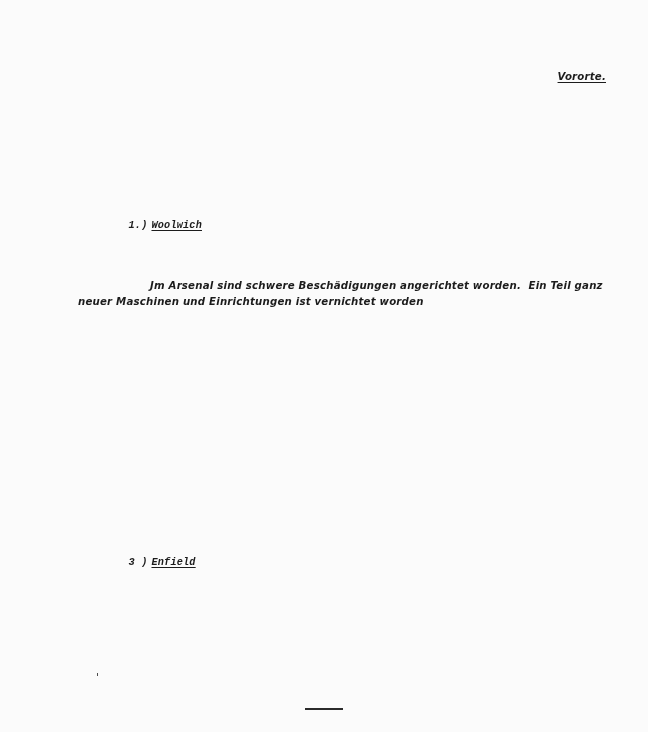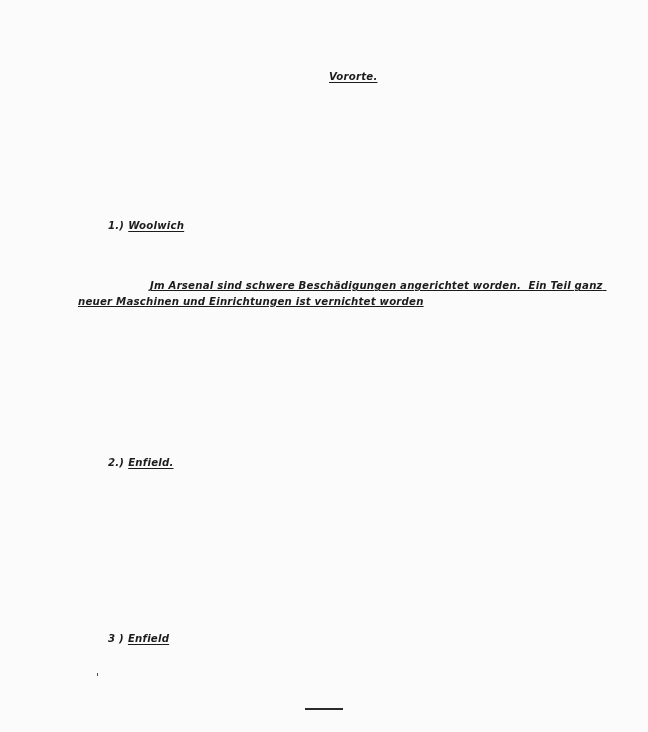--- a/index.html
+++ b/index.html
@@ -36,41 +36,41 @@
 
   
   .doc-body {
     position: absolute;
     left: 78px;
     top: 8px;
     width: 528px;
   }
 
   .title-line {
-    text-align: center;
+    text-align: right;
     margin-bottom: 12px;
   }
   .u {
     text-decoration: underline;
     text-underline-offset: 2px;
   }
 
   .entry {
     margin-bottom: 9px;
   }
   .entry .head {
     display: block;
     text-indent: 56px;
+    font-family: Liberation Mono, monospace;
   }
   .entry .head .num {
     margin-right: 4px;
   }
   .entry .body {
     display: block;
-    text-decoration: underline;
   }
   .indent1 { text-indent: 72px; }
 
   .footer-rule {
     position: absolute;
     left: 50%;
     transform: translateX(-50%);
     bottom: 22px;
     width: 38px;
     border-top: 2.4px solid #2b2b2b;
@@ -98,23 +98,20 @@
     
     <div class="entry">
       <span class="head">
         <span class="num">1.)</span><span class="u">Woolwich</span>
       </span>
       <span class="body indent1">Jm Arsenal sind schwere Beschädigungen angerichtet worden.  Ein Teil ganz neuer Maschinen und Einrichtungen ist vernichtet worden</span>
     </div>
 
     
     <div class="entry">
-      <span class="head">
-        <span class="num">2.)</span><span class="u">Enfield.</span>
-      </span>
     </div>
 
     
     <div class="entry">
       <span class="head">
         <span class="num">3 )</span><span class="u">Enfield</span>
       </span>
       
     </div>
 

